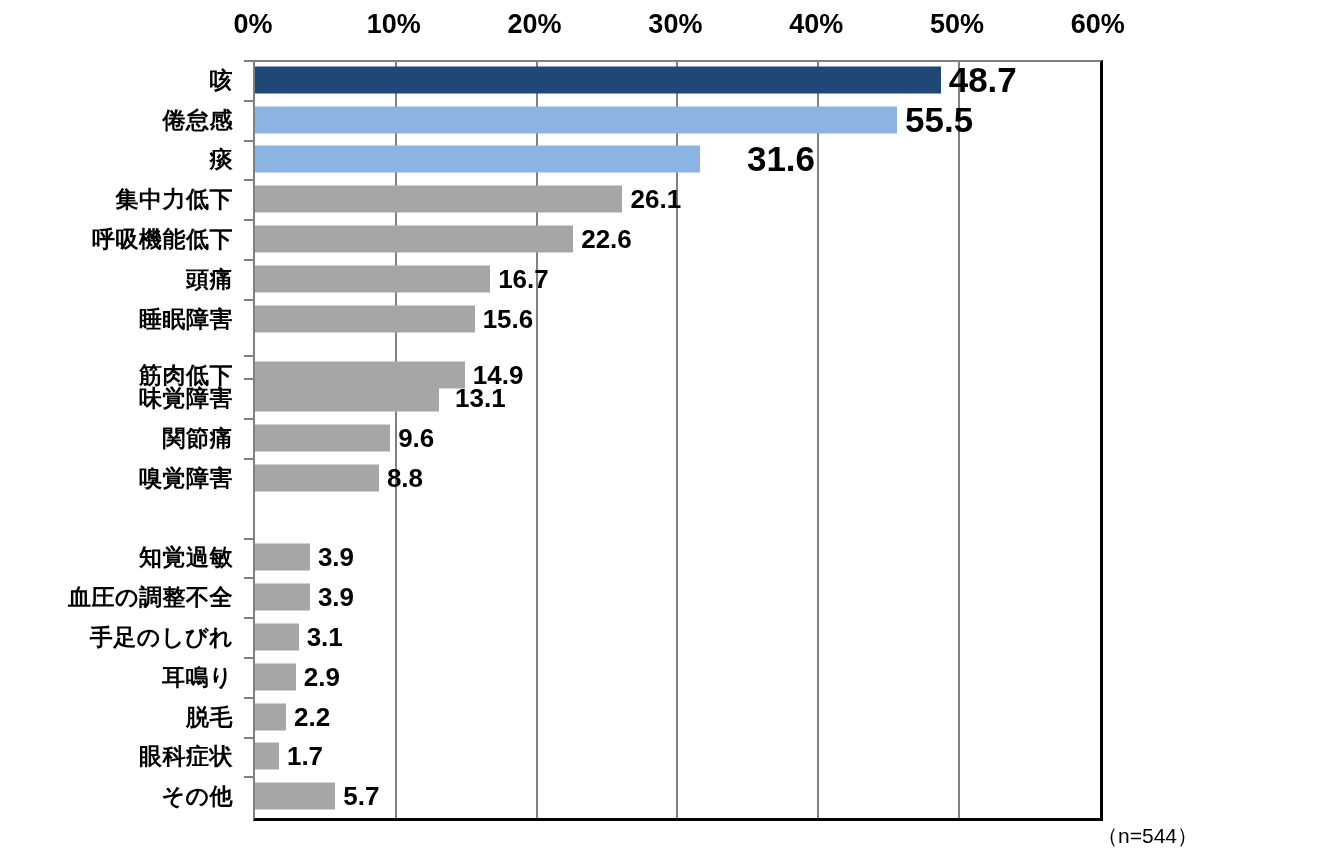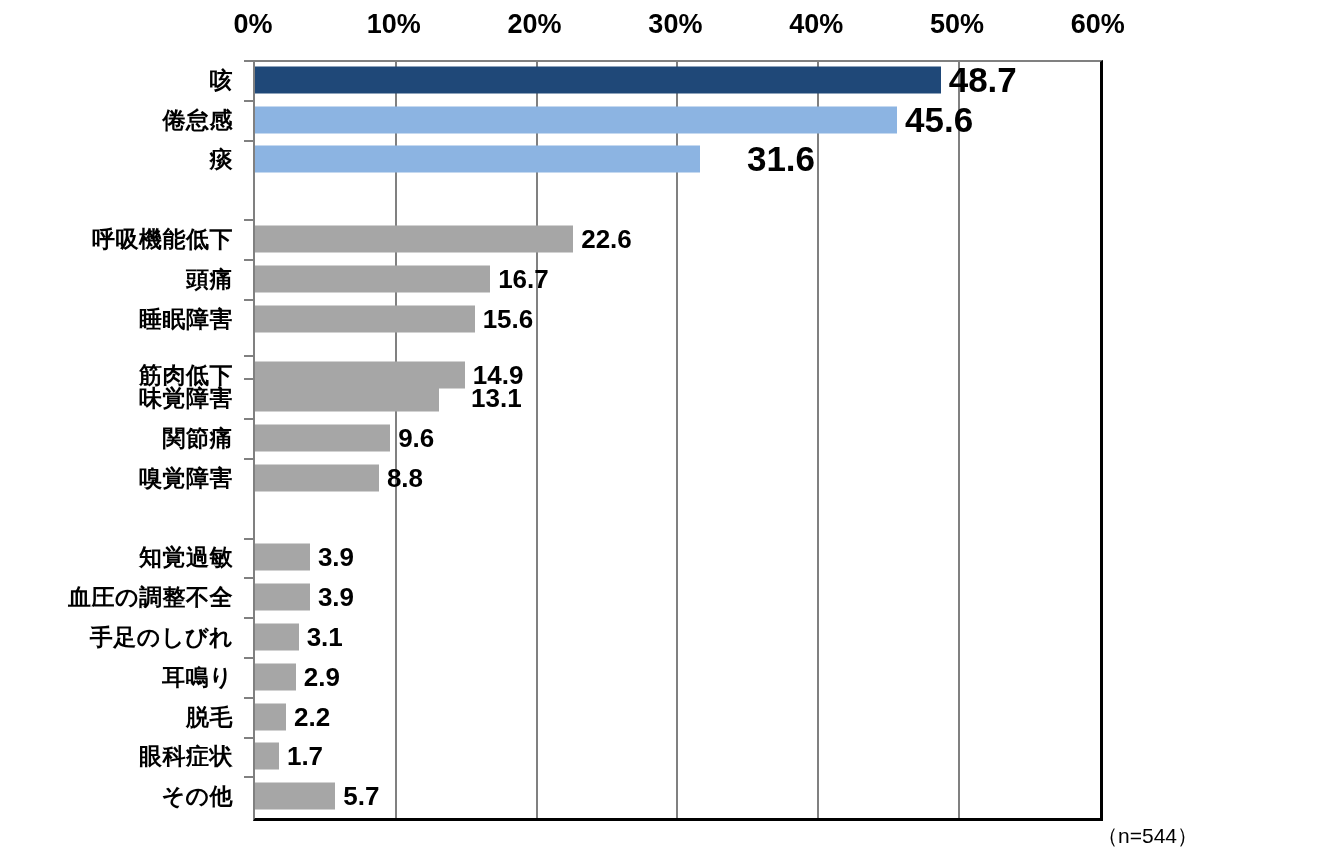--- a/index.html
+++ b/index.html
@@ -156,28 +156,34 @@
       <div class="row" style="top: 0px; height: 39.8px;">
         <div class="cat-label">咳</div>
         <div class="tick-mark" style="top: 0px;"></div>
         <div class="bar navy" style="width: 685.696px;"></div>
         <div class="value-label big" style="left: 948.696px;">48.7</div>
       </div>
       <div class="row" style="top: 39.8px; height: 39.8px;">
         <div class="cat-label">倦怠感</div>
         <div class="tick-mark" style="top: 0px;"></div>
         <div class="bar blue" style="width: 642.048px;"></div>
-        <div class="value-label big" style="left: 905.048px;">45.6</div>
+        <div class="value-label big" style="left: 905.048px;">55.5</div>
       </div>
       <div class="row" style="top: 79.6px; height: 39.8px;">
         <div class="cat-label">痰</div>
         <div class="tick-mark" style="top: 0px;"></div>
         <div class="bar blue" style="width: 444.928px;"></div>
         <div class="value-label big" style="left: 707.928px; margin-left: 39px;">31.6</div>
       </div>
+      <div class="row" style="top: 119.4px; height: 39.8px;">
+        <div class="cat-label">集中力低下</div>
+        <div class="tick-mark" style="top: 0px;"></div>
+        <div class="bar gray" style="width: 367.488px;"></div>
+        <div class="value-label small" style="left: 630.488px;">26.1</div>
+      </div>
       <div class="row" style="top: 159.2px; height: 39.8px;">
         <div class="cat-label">呼吸機能低下</div>
         <div class="tick-mark" style="top: 0px;"></div>
         <div class="bar gray" style="width: 318.208px;"></div>
         <div class="value-label small" style="left: 581.208px;">22.6</div>
       </div>
       <div class="row" style="top: 199px; height: 39.8px;">
         <div class="cat-label">頭痛</div>
         <div class="tick-mark" style="top: 0px;"></div>
         <div class="bar gray" style="width: 235.136px;"></div>
@@ -192,21 +198,21 @@
       <div class="row" style="top: 295px; height: 39.8px;">
         <div class="cat-label">筋肉低下</div>
         <div class="tick-mark" style="top: 0px;"></div>
         <div class="bar gray" style="width: 209.792px;"></div>
         <div class="value-label small" style="left: 472.792px;">14.9</div>
       </div>
       <div class="row" style="top: 318.4px; height: 39.8px;">
         <div class="cat-label">味覚障害</div>
         <div class="tick-mark" style="top: 0px;"></div>
         <div class="bar gray" style="width: 184.448px;"></div>
-        <div class="value-label small" style="left: 471px; text-align: right;">13.1</div>
+        <div class="value-label small" style="left: 455px; text-align: right;">13.1</div>
       </div>
       <div class="row" style="top: 358.2px; height: 39.8px;">
         <div class="cat-label">関節痛</div>
         <div class="tick-mark" style="top: 0px;"></div>
         <div class="bar gray" style="width: 135.168px;"></div>
         <div class="value-label small" style="left: 398.168px;">9.6</div>
       </div>
       <div class="row" style="top: 398px; height: 39.8px;">
         <div class="cat-label">嗅覚障害</div>
         <div class="tick-mark" style="top: 0px;"></div>

